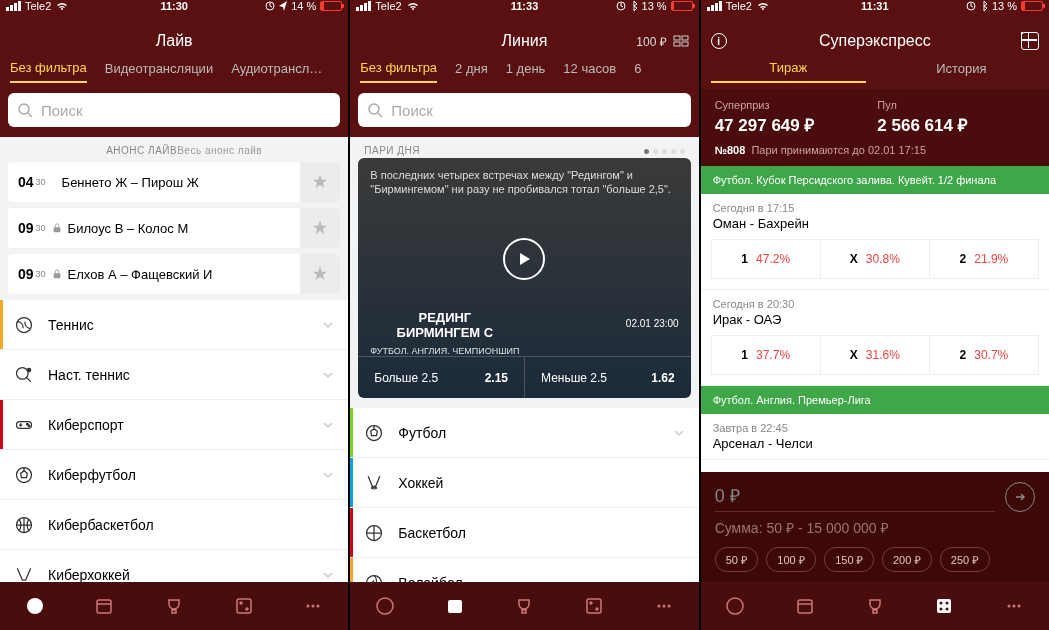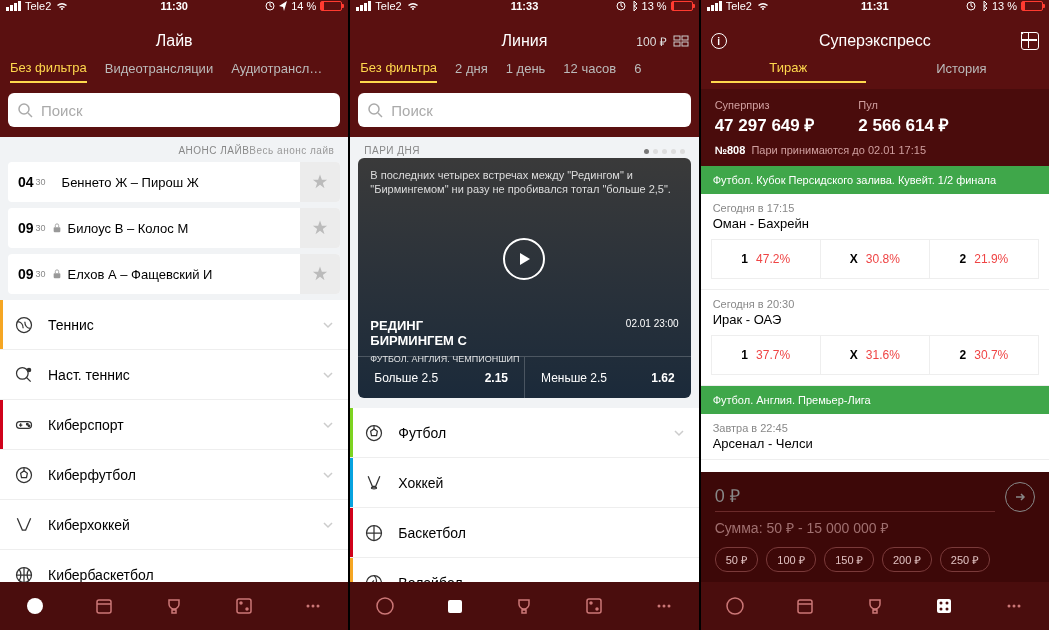--- a/index.html
+++ b/index.html
@@ -24,48 +24,48 @@
   .grid-ic::before{width:16px;height:16px;border-radius:3px;}
   .grid-ic span{position:absolute;background:#fff;}
   .grid-ic .gv{width:1.5px;height:16px;left:7px;}
   .grid-ic .gh{height:1.5px;width:16px;top:7px;}
   .tabs { display: flex; align-items: center; padding: 0 10px 6px; color: #bbb; font-size: 13px; gap: 18px; overflow: hidden; white-space: nowrap; }
   .tabs .tab { padding-bottom: 6px; }
   .tabs .tab.active { color: #ffd84d; border-bottom: 2px solid #ffd84d; }
   .search { margin: 4px 8px 10px; background: #fff; border-radius: 6px; display: flex; align-items: center; height: 34px; padding: 0 10px; color: #aaa; font-size: 15px; gap: 8px; }
   .search svg{flex:none}
   .body { flex: 1; background: #f1f3f5; overflow: hidden; }
-  .anons-head { display: flex; justify-content: flex-end; padding: 8px 14px 6px; font-size: 10px; color: #888; letter-spacing: .5px; margin-left: 20px; }
+  .anons-head { display: flex; justify-content: center; padding: 8px 14px 6px; font-size: 10px; color: #888; letter-spacing: .5px; margin-left: 20px; }
   .anons-head .all { color:#999; }
   .row-card { background:#fff; margin: 0 8px 6px; border-radius:4px; display:flex; align-items:center; height:40px; padding:0 0 0 10px; position:relative; overflow:hidden;}
   .row-card .tnum{font-weight:700;font-size:14px;}
   .row-card .tmin{font-size:9px;color:#888;vertical-align:top;margin-left:2px;}
   .row-card .lock{width:10px;height:10px;margin:0 6px;color:#999;}
   .row-card .teams{font-size:13px;flex:1;}
   .row-card .star{width:40px;height:40px;background:#ececec;display:flex;align-items:center;justify-content:center;color:#bbb;}
   .sports .sport{background:#fff;border-bottom:1px solid #eee;height:50px;display:flex;align-items:center;padding:0 14px;gap:14px;font-size:14px;position:relative;}
   .sports .sport::before{content:'';position:absolute;left:0;top:0;bottom:0;width:3px;}
   .sports .sport .chev{position:absolute;right:14px;color:#ccc;}
   .bottomnav{height:48px;background:#4a0d0d;display:flex;align-items:center;justify-content:space-around;color:#c77;}
   .bottomnav .nicon{width:22px;height:22px;display:flex;align-items:center;justify-content:center;}
   .bottomnav .nicon.active{color:#fff;}
   
   .featured{margin:0 8px 10px;border-radius:6px;overflow:hidden;position:relative;height:240px;background:linear-gradient(180deg,#3a3a3a,#1b2a3a);color:#fff;}
   .featured .top-text{padding:10px 12px;font-size:11px;line-height:14px;color:#ddd;}
   .featured .play{position:absolute;left:50%;top:80px;transform:translateX(-50%);width:42px;height:42px;border:2px solid #fff;border-radius:50%;display:flex;align-items:center;justify-content:center;}
-  .featured .labels{position:absolute;left:12px;top:160px;font-weight:700;font-size:13px;}
+  .featured .labels{position:absolute;left:12px;top:152px;font-weight:700;font-size:13px;text-align:center;}
   .featured .labels .sub{font-weight:400;font-size:9px;opacity:.85;margin-top:6px;white-space:pre;}
   .featured .dt{position:absolute;right:12px;top:160px;font-size:10px;}
   .featured .oddsrow{position:absolute;left:0;right:0;bottom:0;height:42px;display:flex;}
   .featured .odd{flex:1;display:flex;align-items:center;justify-content:space-between;padding:0 16px;font-size:12px;border-top:1px solid rgba(255,255,255,.2);}
   .featured .odd + .odd{border-left:1px solid rgba(255,255,255,.2);}
   .featured .ov{font-weight:700;}
   
   .se-top{background:#4a0c0c;padding:10px 14px;color:#fff;}
-  .se-top .cols{display:flex;gap:44px;}
+  .se-top .cols{display:flex;gap:63px;}
   .se-top .lbl{font-size:11px;color:#d0a0a0;margin-bottom:2px;}
   .se-top .val{font-size:17px;font-weight:700;}
   .se-top .note{font-size:11px;color:#d0a0a0;margin-top:8px;}
   .se-top .note b{color:#fff;}
   .green-head{background:#3fa74a;color:#fff;font-size:11px;padding:8px 12px;}
   .match{background:#fff;border-bottom:1px solid #eee;}
   .match .mh{padding:8px 12px 2px;font-size:11px;color:#888;}
   .match .mt{padding:0 12px 8px;font-size:13px;}
   .odds3{display:flex;border:1px solid #eee;margin:0 10px 10px;}
   .odds3 .oc{flex:1;display:flex;align-items:center;justify-content:center;gap:8px;height:38px;font-size:12px;border-right:1px solid #eee;}
@@ -220,33 +220,33 @@
             <circle cx="12" cy="12" r="9"></circle>
             <path d="M12 3v4l-4 3 1 5h6l1-5-4-3"></path>
           </svg>
           <span>Киберфутбол</span>
           <svg class="chev" width="12" height="12" viewBox="0 0 12 12">
             <path d="M2 4l4 4 4-4" fill="none" stroke="#ccc" stroke-width="1.5"></path>
           </svg>
         </div>
       <div class="sport">
           <svg width="20" height="20" viewBox="0 0 24 24" fill="none" stroke="#333" stroke-width="1.5">
+            <circle cx="12" cy="12" r="9"></circle>
+            <path d="M3 12h18M12 3v18M6 5c3 4 3 10 0 14M18 5c-3 4-3 10 0 14"></path>
+          </svg>
+          <span>Кибербаскетбол</span>
+        </div>
+      <div class="sport">
+          <svg width="20" height="20" viewBox="0 0 24 24" fill="none" stroke="#333" stroke-width="1.5">
             <path d="M4 4l6 14h4l6-14M10 18h4"></path>
           </svg>
           <span>Киберхоккей</span>
           <svg class="chev" width="12" height="12" viewBox="0 0 12 12">
             <path d="M2 4l4 4 4-4" fill="none" stroke="#ccc" stroke-width="1.5"></path>
           </svg>
-        </div>
-      <div class="sport">
-          <svg width="20" height="20" viewBox="0 0 24 24" fill="none" stroke="#333" stroke-width="1.5">
-            <circle cx="12" cy="12" r="9"></circle>
-            <path d="M3 12h18M12 3v18M6 5c3 4 3 10 0 14M18 5c-3 4-3 10 0 14"></path>
-          </svg>
-          <span>Кибербаскетбол</span>
         </div>
     </div>
   </div>
   <div class="bottomnav">
     <div class="nicon active">
         <svg width="20" height="20" viewBox="0 0 20 20" fill="#fff">
           <circle cx="10" cy="10" r="8"></circle>
         </svg>
       </div>
     <div class="nicon">

